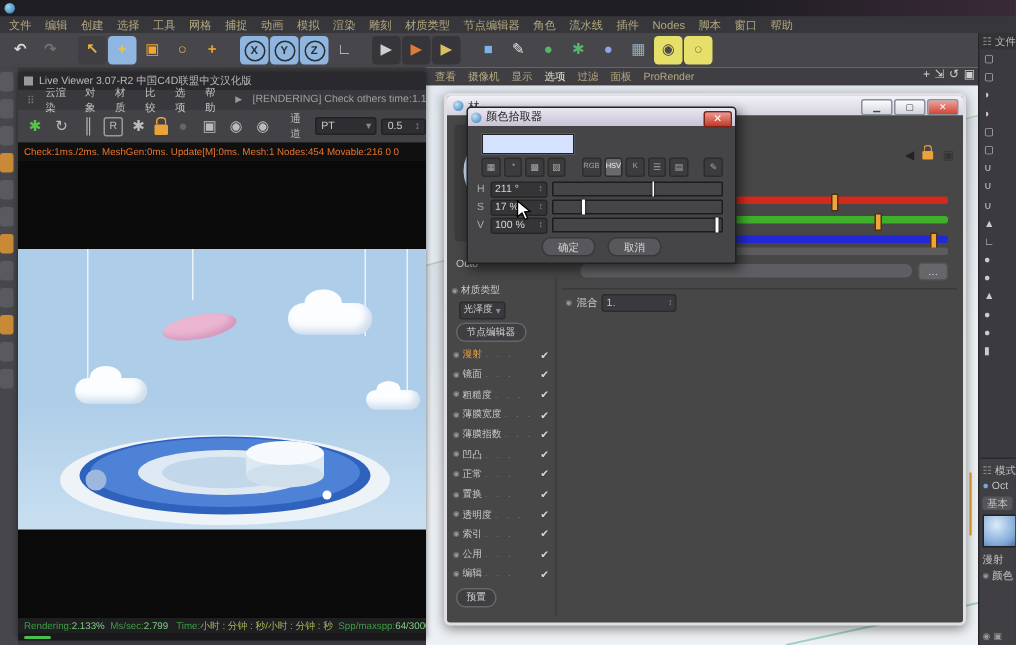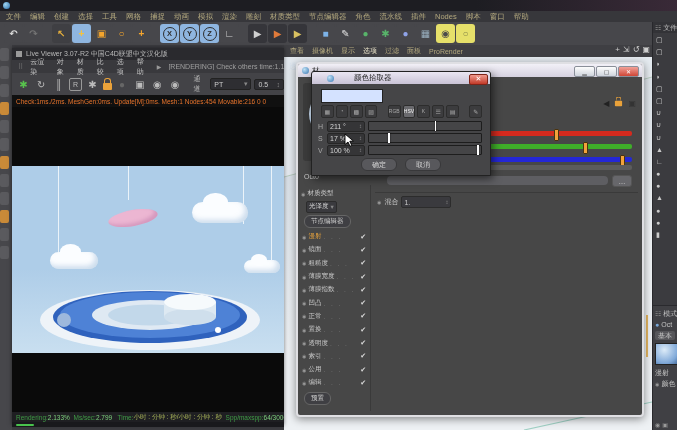--- a/index.html
+++ b/index.html
@@ -95,21 +95,21 @@
   #me-tex{position:absolute;left:16px;right:34px;top:99px;height:9px;background:#5e5e62;border-radius:4px}
   #me-texbtn{position:absolute;right:10px;top:98px;width:18px;height:10px;background:#67676b;border:1px solid #555;border-radius:3px;
              display:flex;align-items:center;justify-content:center;color:#ddd}
   #me-sep{position:absolute;left:4px;right:4px;top:115px;height:1px;background:#3a3a3a}
   #me-mix{position:absolute;left:6px;top:119px;gap:3px;color:#c9c9c9}
   #me-mix .vbox{background:#3a3a3e;border:1px solid #2c2c2c;border-radius:2px;width:44px;height:10px;display:flex;align-items:center;justify-content:space-between;padding:0 2px}
 
   
   #picker{left:311px;top:71px;width:178px;height:103px;background:#454547;border:1px solid #222;
           box-shadow:2px 3px 8px rgba(0,0,0,.55);border-radius:3px 3px 0 0}
-  #cp-title{height:12px;background:linear-gradient(#eae6f2,#c9c3d6);color:#222;font-size:7.5px;gap:20px;padding-left:15px;position:relative;border-radius:2px 2px 0 0}
+  #cp-title{height:12px;background:linear-gradient(#eae6f2,#c9c3d6);color:#222;font-size:7.5px;gap:3px;padding-left:2px;position:relative;border-radius:2px 2px 0 0}
   #cp-title .ico{width:7px;height:7px;border-radius:50%;background:radial-gradient(circle at 35% 35%,#bfe2f5,#3a78b5)}
   #cp-close{position:absolute;right:2px;top:1.5px;width:17px;height:9px;background:linear-gradient(#f0998e,#c23a28);border:1px solid #7e2317;border-radius:2px;color:#fff;display:flex;align-items:center;justify-content:center;font-size:7px}
   #cp-swatch{position:absolute;left:9px;top:17px;width:60px;height:12px;border:1px solid #222}
   #cp-icons{position:absolute;left:9px;top:33px;right:8px;height:12px;display:flex;align-items:center;gap:2px}
   .cpi{width:13px;height:11px;background:#3c3c3e;border:1px solid #2d2d2d;border-radius:2px;display:flex;align-items:center;justify-content:center;color:#a8a8a8;font-size:6px}
   .cpi.active{background:#6a6a6e;color:#f0f0f0}
   .cpi.gap{background:transparent;border:none;width:8px}
   .cprow{position:absolute;left:6px;right:8px;height:10px;display:flex;align-items:center;gap:3px}
   .cprow .l{width:6px;color:#a9a9a9}
   .cprow .vbox{background:#353537;border:1px solid #262626;border-radius:2px;width:32px;height:9px;display:flex;align-items:center;justify-content:space-between;padding:0 2px;color:#d5d5d5}

